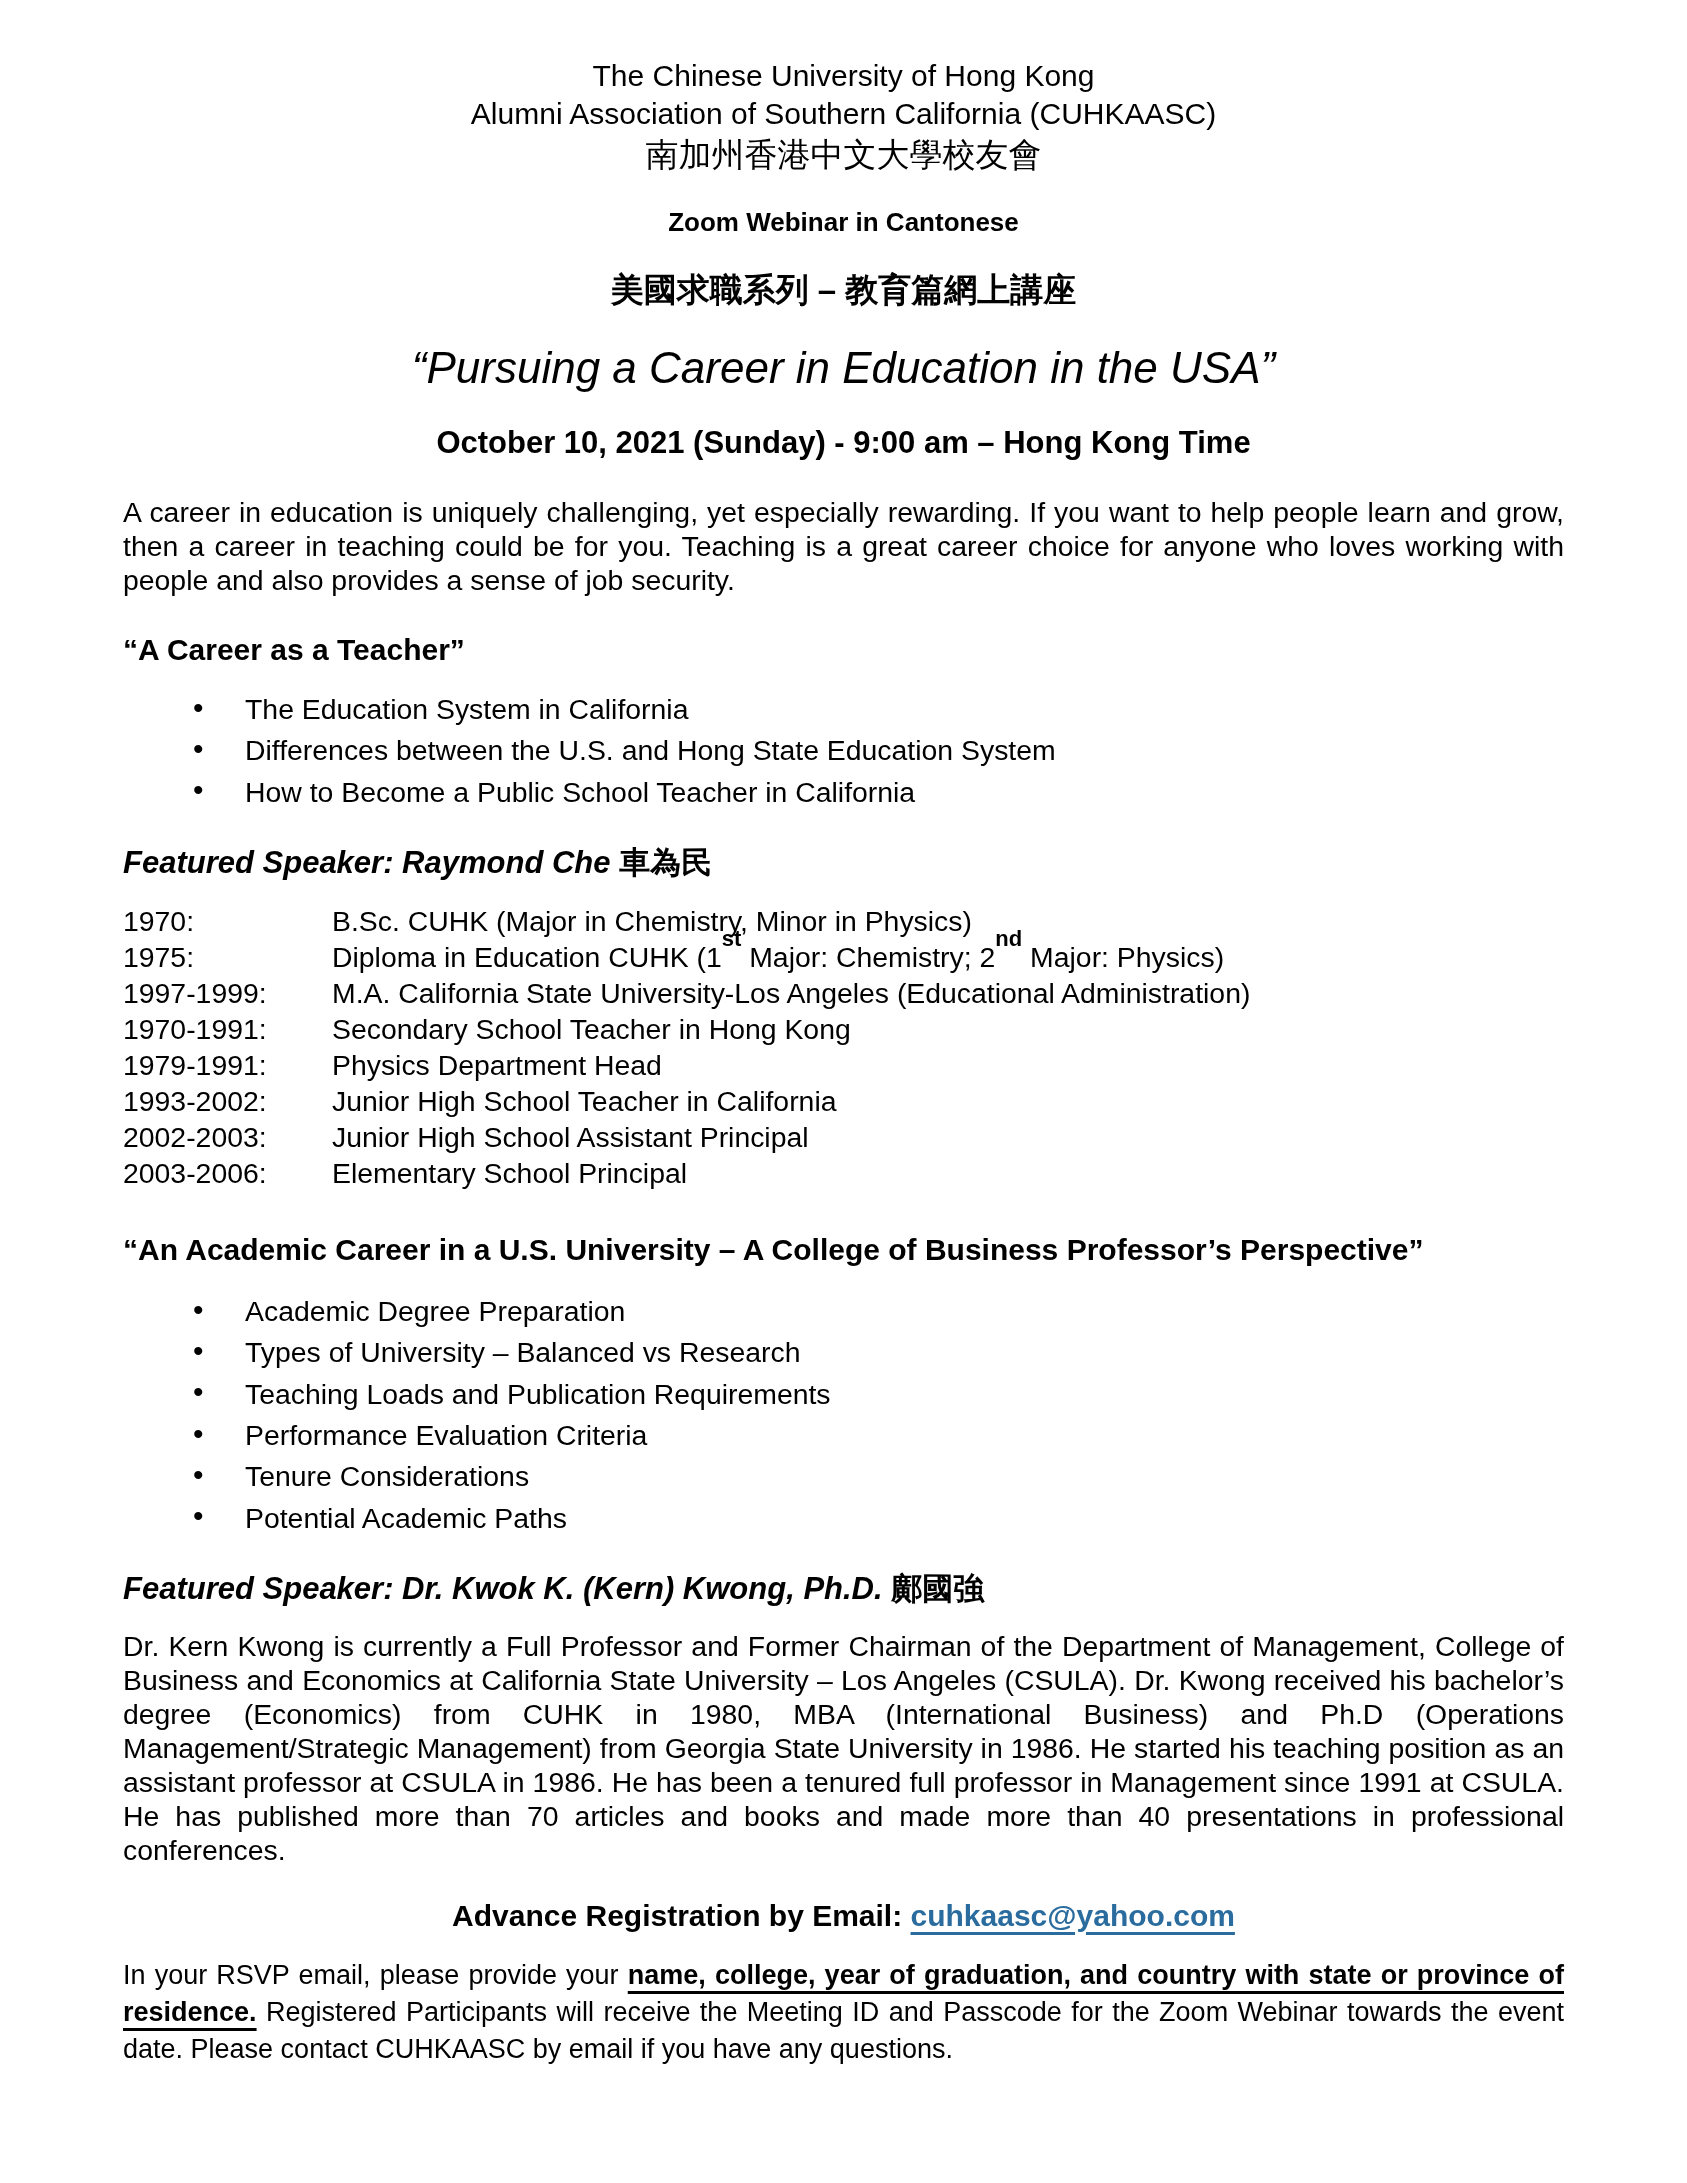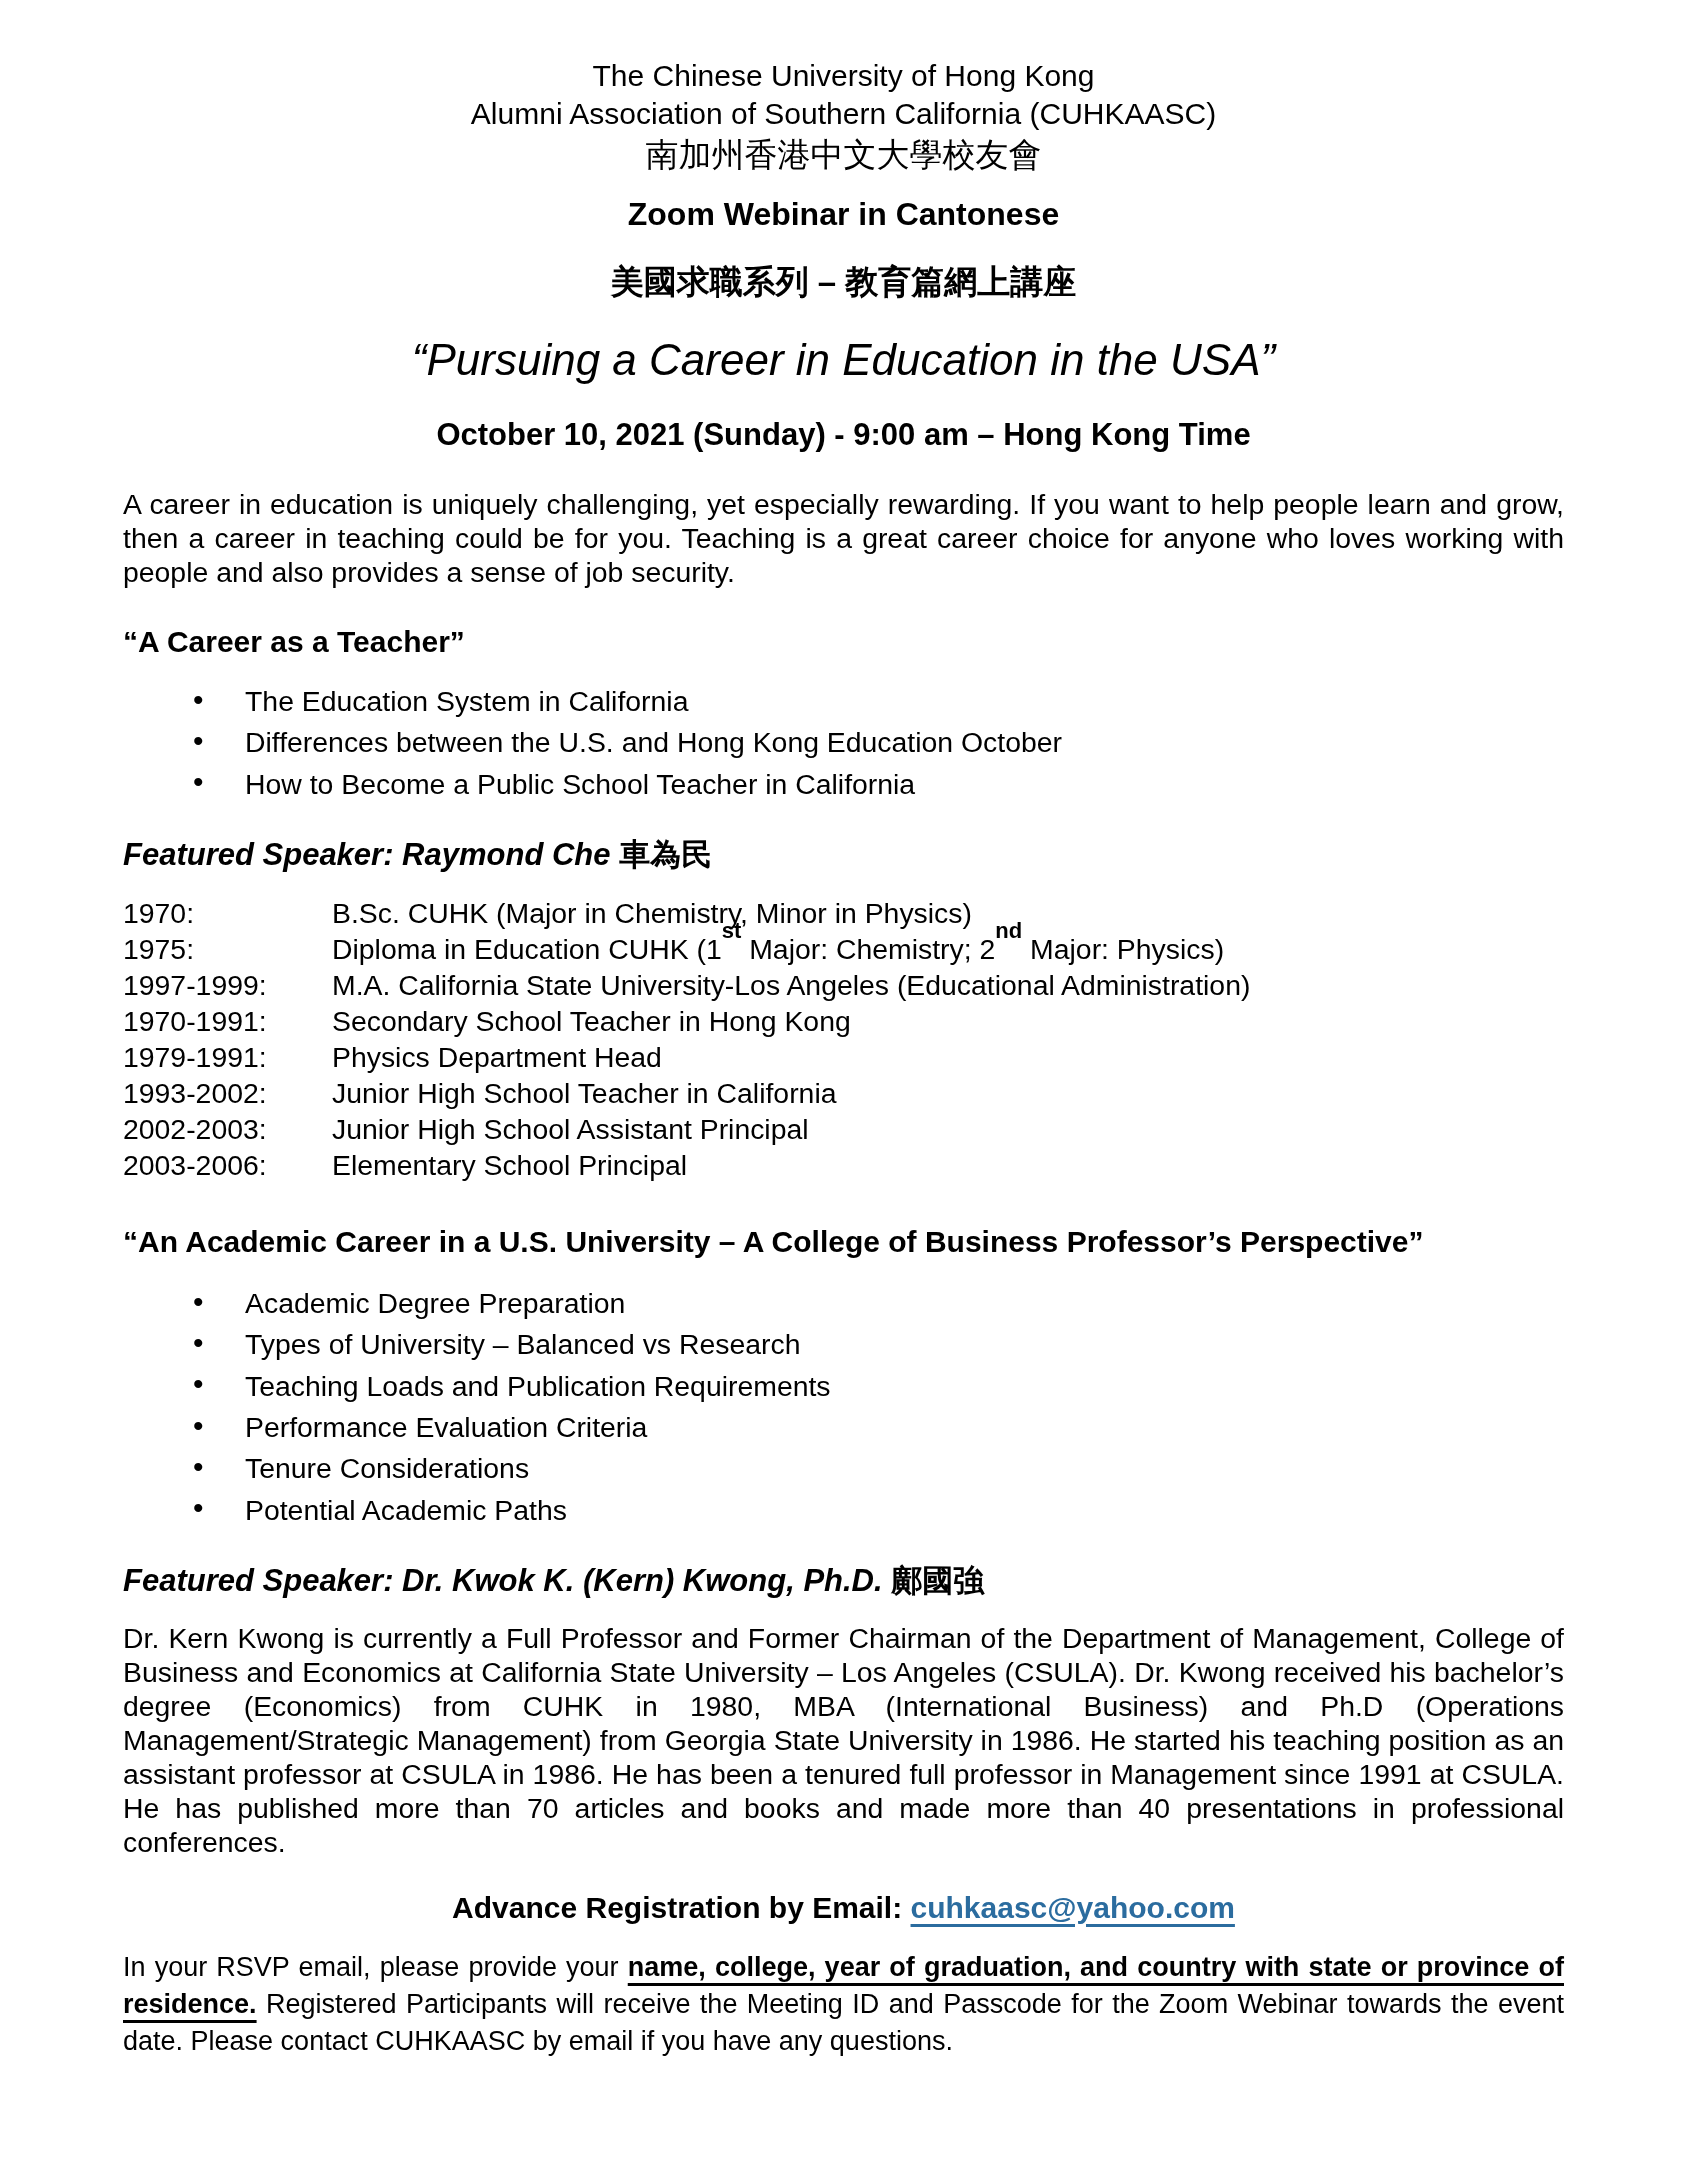--- a/index.html
+++ b/index.html
@@ -10,21 +10,21 @@
     padding: 57px 123px 32px 123px;
     font-family: "Liberation Sans", "DejaVu Sans", sans-serif;
     color: #000000;
     background: #ffffff;
   }
   .center { text-align: center; }
 
   .hdr-line { font-size: 30px; line-height: 38px; }
   .hdr-cjk  { font-size: 33px; line-height: 44px; }
 
-  .subtitle  { margin-top: 18px; font-size: 32px; line-height: 38px; font-weight: bold; }
+  .subtitle  { margin-top: 26px; font-size: 26px; line-height: 38px; font-weight: bold; }
   .cjk-title { margin-top: 28px; font-size: 33px; line-height: 42px; font-weight: bold; }
   .quote-title { margin-top: 32px; font-size: 44px; line-height: 49px; font-style: italic; }
 
   .dates { margin-top: 32px; font-size: 31px; line-height: 38px; font-weight: bold; }
 
   .body-par { font-size: 28.4px; line-height: 34px; text-align: justify; margin: 0; }
   .intro { margin-top: 33px; }
   .bio   { margin-top: 21px; line-height: 34px; }
 
   .sec-heading { font-size: 30px; line-height: 37px; font-weight: bold; margin: 34px 0 0 0; }
@@ -88,21 +88,21 @@
   <div class="center dates">
     <div>October 10, 2021 (Sunday) - 9:00 am – Hong Kong Time</div>
   </div>
 
   <p class="body-par intro">A career in education is uniquely challenging, yet especially rewarding.  If you want to help people learn and grow, then a career in teaching could be for you. Teaching is a great career choice for anyone who loves working with people and also provides a sense of job security.</p>
 
   <h2 class="sec-heading">“A Career as a Teacher”</h2>
 
   <ul class="topics">
     <li>The Education System in California</li>
-    <li>Differences between the U.S. and Hong Kong Education October</li>
+    <li>Differences between the U.S. and Hong State Education System</li>
     <li>How to Become a Public School Teacher in California</li>
   </ul>
 
   <h3 class="speaker-heading"><span>Featured Speaker:  Raymond Che </span><span class="cjk-part">車為民</span></h3>
 
   <div class="timeline">
     <div class="trow">
       <span class="tyear">1970:</span>
       <span class="tdesc">B.Sc. CUHK (Major in Chemistry, Minor in Physics)</span>
     </div>

